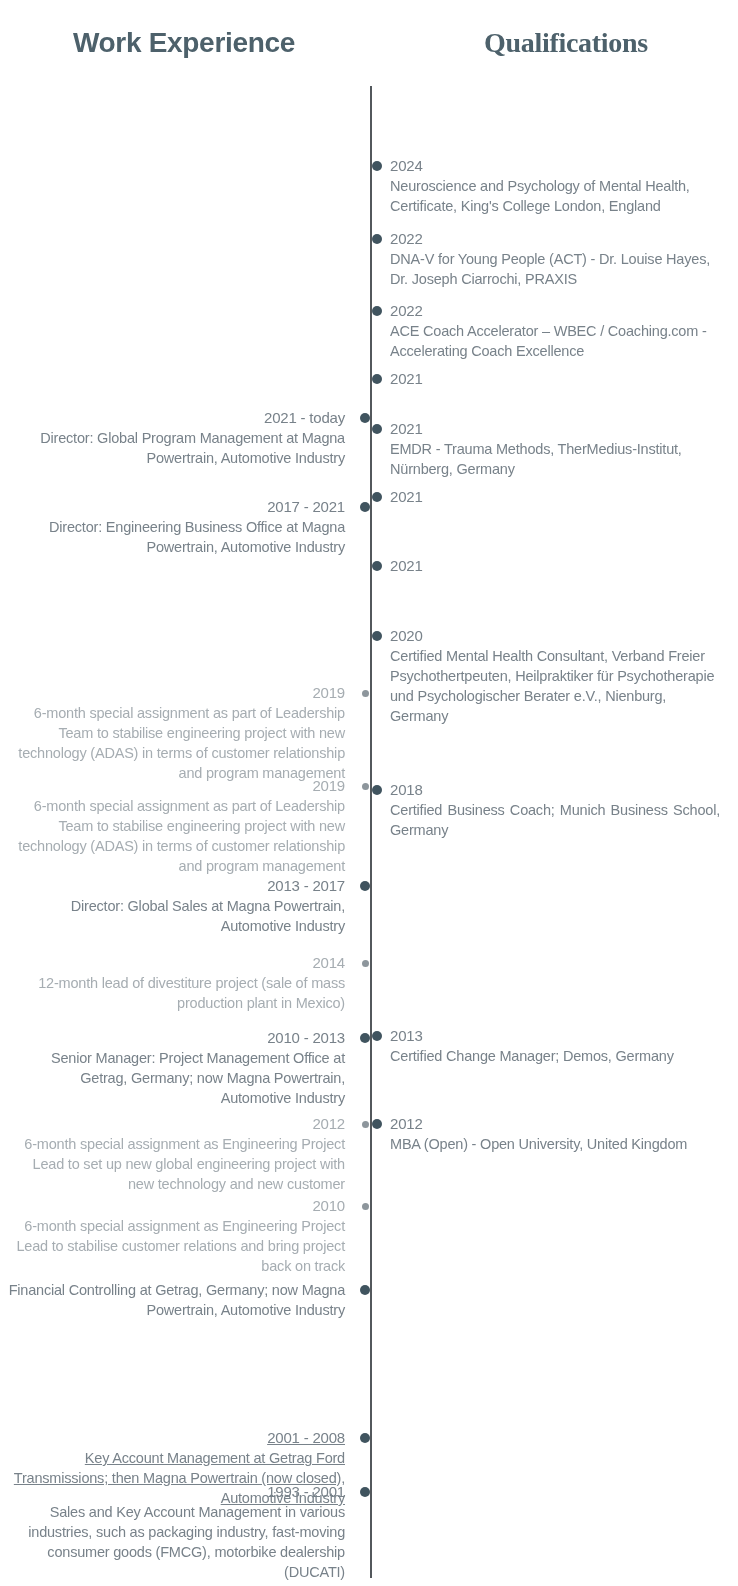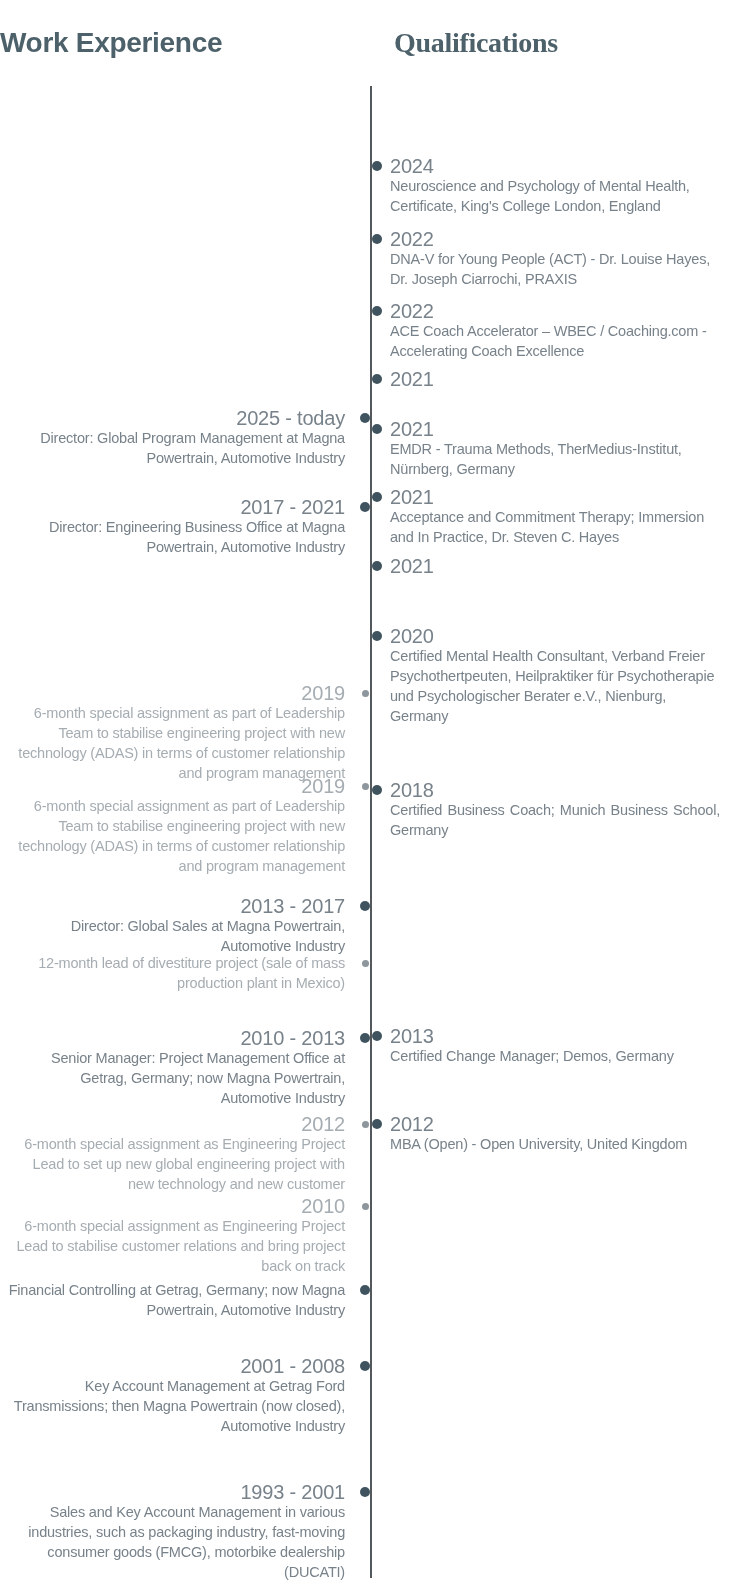--- a/index.html
+++ b/index.html
@@ -6,32 +6,32 @@
     --heading:#4d616b; --text:#78828a; --muted-text:#a6adb2;
     --dot:#40545f; --muted-dot:#8d969c; --line:#53585c; --background:#ffffff;
   }
   html,body{margin:0;padding:0;}
   body{background:#e8e8e8;font-family:"Liberation Sans",sans-serif;}
   .canvas{
     position:relative;width:738px;height:1586px;margin:0 auto;
     background:var(--background);overflow:hidden;
   }
   .col-header{
-    position:absolute;top:8px;text-align:left;
+    position:absolute;top:8px;text-align:center;
     font-size:28px;font-weight:700;color:var(--heading);
     letter-spacing:-0.3px;
   }
   .header-work{left:0;width:368px;}
   .header-qual{left:394px;width:344px;font-family:Liberation Serif, serif;}
   .timeline-line{
     position:absolute;left:370px;top:86px;width:2px;height:1492px;
     background:var(--line);
   }
   .entry{position:absolute;font-size:14.5px;line-height:20px;letter-spacing:-0.2px;color:var(--text);}
-  .entry .date{font-size:20px;}
+  .entry .date{font-size:15px;}
   .entry.muted{color:var(--muted-text);text-align:right;}
   .entry-work{left:8px;width:337px;text-align:right;}
   .entry-qual{left:390px;width:330px;text-align:left;}
   .entry-qual.justify .desc{text-align:justify;}
   .dot{
     position:absolute;width:10px;height:10px;border-radius:50%;
     background:var(--dot);
   }
   .entry-work .dot{right:-25px;top:5px;}
   .entry-qual .dot{left:-18px;top:5px;}
@@ -41,45 +41,46 @@
 </head>
 <body>
 
 <div class="canvas">
   <h1 class="col-header header-work">Work Experience</h1>
   <h1 class="col-header header-qual">Qualifications</h1>
   <div class="timeline-line"></div>
   <div id="work-mount">
       <div class="entry entry-work" style="top: 408px;">
     <span class="dot"></span>
-    <div class="date">2025 - today</div>
+    <div class="date">2021 - today</div>
     <div class="desc">Director: Global Program Management at Magna Powertrain, Automotive Industry</div>
   </div>
       <div class="entry entry-work" style="top: 497px;">
     <span class="dot"></span>
     <div class="date">2017 - 2021</div>
     <div class="desc">Director: Engineering Business Office at Magna Powertrain, Automotive Industry</div>
   </div>
       <div class="entry entry-work muted" style="top: 683px;">
     <span class="dot"></span>
     <div class="date">2019</div>
     <div class="desc">6-month special assignment as part of Leadership Team to stabilise engineering project with new technology (ADAS) in terms of customer relationship and program management</div>
   </div>
       <div class="entry entry-work muted" style="top: 776px;">
     <span class="dot"></span>
     <div class="date">2019</div>
     <div class="desc">6-month special assignment as part of Leadership Team to stabilise engineering project with new technology (ADAS) in terms of customer relationship and program management</div>
   </div>
-      <div class="entry entry-work" style="top: 876px; margin-top: 20px;">
+      <div class="entry entry-work" style="top: 876px;">
     <span class="dot"></span>
     <div class="date">2013 - 2017</div>
     <div class="desc">Director: Global Sales at Magna Powertrain, Automotive Industry</div>
   </div>
       <div class="entry entry-work muted" style="top: 953px;">
     <span class="dot"></span>
+    <div class="date">2014</div>
     <div class="desc">12-month lead of divestiture project (sale of mass production plant in Mexico)</div>
   </div>
       <div class="entry entry-work" style="top: 1028px;">
     <span class="dot"></span>
     <div class="date">2010 - 2013</div>
     <div class="desc">Senior Manager: Project Management Office at Getrag, Germany; now Magna Powertrain, Automotive Industry</div>
   </div>
       <div class="entry entry-work muted" style="top: 1114px;">
     <span class="dot"></span>
     <div class="date">2012</div>
@@ -87,21 +88,21 @@
   </div>
       <div class="entry entry-work muted" style="top: 1196px;">
     <span class="dot"></span>
     <div class="date">2010</div>
     <div class="desc">6-month special assignment as Engineering Project Lead to stabilise customer relations and bring project back on track</div>
   </div>
       <div class="entry entry-work" style="top: 1280px;">
     <span class="dot"></span>
     <div class="desc">Financial Controlling at Getrag, Germany; now Magna Powertrain, Automotive Industry</div>
   </div>
-      <div class="entry entry-work" style="top: 1356px;">
+      <div class="entry entry-work" style="top: 1428px; text-decoration: underline;">
     <span class="dot"></span>
     <div class="date">2001 - 2008</div>
     <div class="desc">Key Account Management at Getrag Ford Transmissions; then Magna Powertrain (now closed), Automotive Industry</div>
   </div>
       <div class="entry entry-work" style="top: 1442px; margin-top: 40px;">
     <span class="dot"></span>
     <div class="date">1993 - 2001</div>
     <div class="desc">Sales and Key Account Management in various industries, such as packaging industry, fast-moving consumer goods (FMCG), motorbike dealership (DUCATI)</div>
   </div>
     </div>
@@ -126,21 +127,20 @@
     <div class="date">2021</div>
   </div>
       <div class="entry entry-qual" style="top: 419px;">
     <span class="dot"></span>
     <div class="date">2021</div>
     <div class="desc">EMDR - Trauma Methods, TherMedius-Institut, Nürnberg, Germany</div>
   </div>
       <div class="entry entry-qual" style="top: 487px;">
     <span class="dot"></span>
     <div class="date">2021</div>
-    <div class="desc">Acceptance and Commitment Therapy; Immersion and In Practice, Dr. Steven C. Hayes</div>
   </div>
       <div class="entry entry-qual" style="top: 556px;">
     <span class="dot"></span>
     <div class="date">2021</div>
   </div>
       <div class="entry entry-qual" style="top: 626px;">
     <span class="dot"></span>
     <div class="date">2020</div>
     <div class="desc">Certified Mental Health Consultant, Verband Freier Psychothertpeuten, Heilpraktiker für Psychotherapie und Psychologischer Berater e.V., Nienburg, Germany</div>
   </div>

